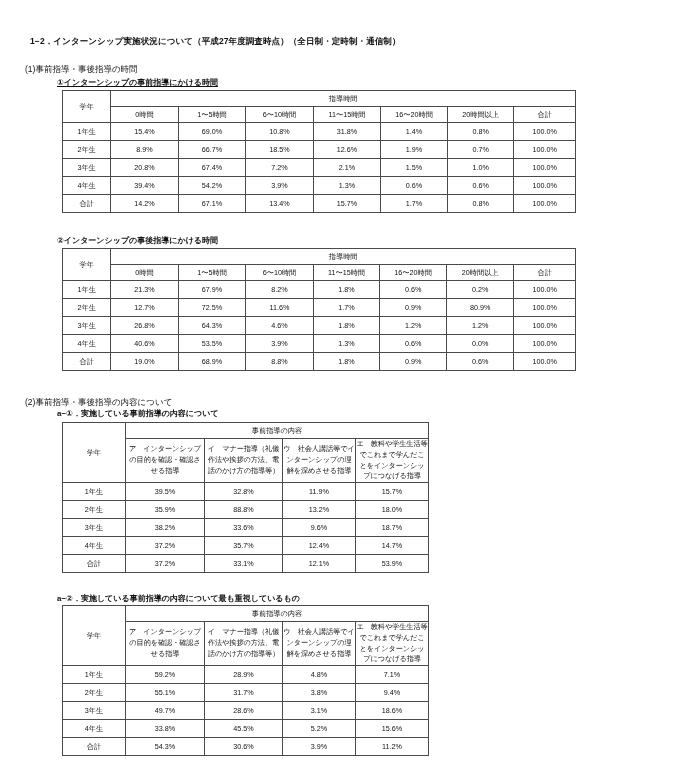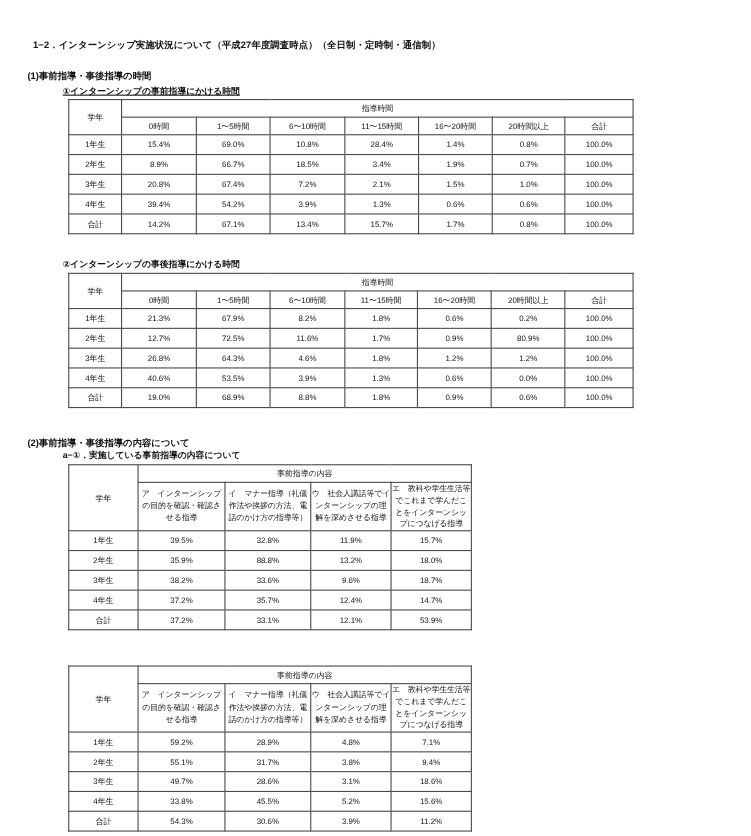--- a/index.html
+++ b/index.html
@@ -31,21 +31,21 @@
     top: 16px;
     font-size: 8.5px;
     font-weight: bold;
     letter-spacing: 0.1px;
     white-space: nowrap;
   }
   .sec-head {
     position: absolute;
     left: 25px;
     font-size: 8.5px;
-    font-weight: bold;
+    font-weight: normal;
     white-space: nowrap;
   }
   .sub-head {
     position: absolute;
     left: 57px;
     font-size: 8px;
     font-weight: bold;
     white-space: nowrap;
   }
 
@@ -162,31 +162,31 @@
           <td class="h-col">11〜15時間</td>
           <td class="h-col">16〜20時間</td>
           <td class="h-col">20時間以上</td>
           <td class="h-col">合計</td>
         </tr>
         <tr class="sep-top">
           <td class="rowlabel val">1年生</td>
           <td class="val">15.4%</td>
           <td class="val">69.0%</td>
           <td class="val">10.8%</td>
-          <td class="val">28.4%</td>
+          <td class="val">31.8%</td>
           <td class="val">1.4%</td>
           <td class="val">0.8%</td>
           <td class="val">100.0%</td>
         </tr>
         <tr>
           <td class="rowlabel val">2年生</td>
           <td class="val">8.9%</td>
           <td class="val">66.7%</td>
           <td class="val">18.5%</td>
-          <td class="val">3.4%</td>
+          <td class="val">12.6%</td>
           <td class="val">1.9%</td>
           <td class="val">0.7%</td>
           <td class="val">100.0%</td>
         </tr>
         <tr>
           <td class="rowlabel val">3年生</td>
           <td class="val">20.8%</td>
           <td class="val">67.4%</td>
           <td class="val">7.2%</td>
           <td class="val">2.1%</td>
@@ -355,20 +355,21 @@
           <td class="rowlabel val">合計</td>
           <td class="val">37.2%</td>
           <td class="val">33.1%</td>
           <td class="val">12.1%</td>
           <td class="val">53.9%</td>
         </tr>
       </tbody>
     </table>
   </div>
 
+  <div class="sub-head" style="top:573px;">a−②．実施している事前指導の内容について最も重視しているもの</div>
 
   <div class="tbl-wrap" style="left:62px; top:585px;">
     <table class="grid">
       <colgroup>
         <col style="width:63px">
           <col style="width:79px">
           <col style="width:78px">
           <col style="width:73px">
           <col style="width:73px">
       </colgroup>

